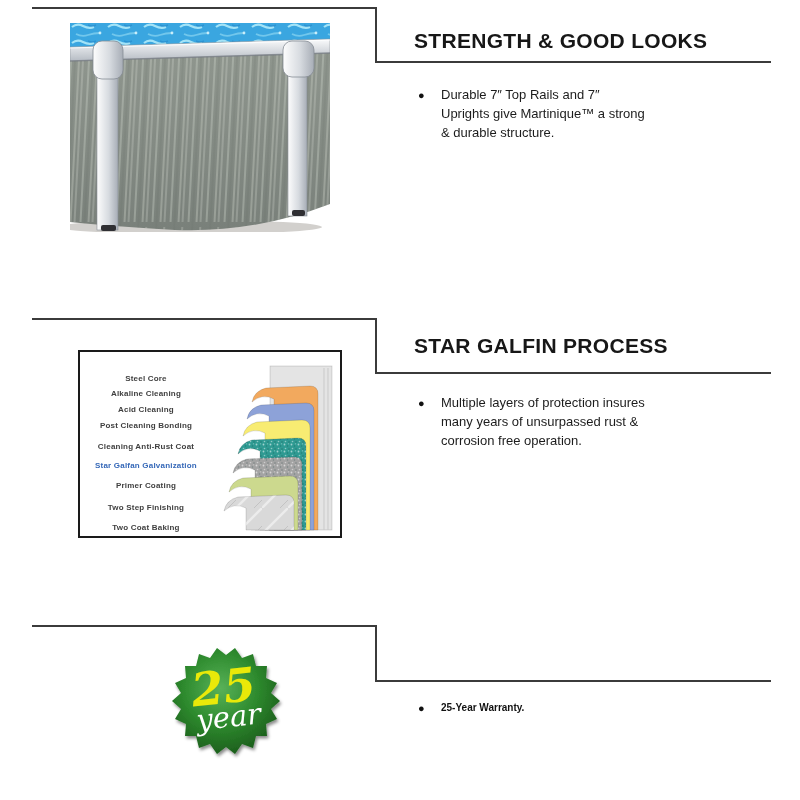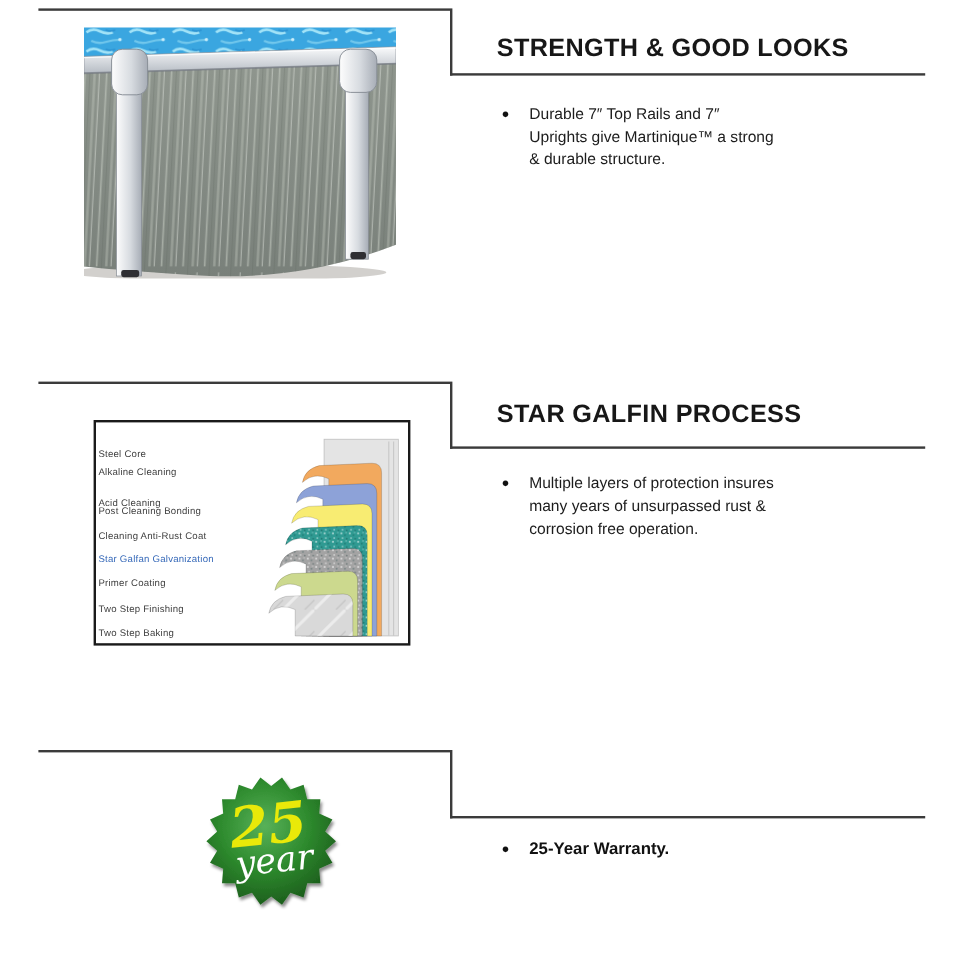--- a/index.html
+++ b/index.html
@@ -12,31 +12,31 @@
   .vline{width:2px;}
 
   
   .heading{position:absolute;left:414px;width:360px;font-size:21px;line-height:23px;
            font-weight:bold;color:#171717;letter-spacing:.3px;white-space:nowrap;}
 
   
   .bullet{position:absolute;left:418px;width:330px;}
   .bullet .dot{position:absolute;left:0;top:4px;font-size:11px;color:#111;}
   .bullet-text{margin-left:23px;font-size:13px;line-height:19px;color:#1c1c1c;white-space:pre-line;}
-  .bullet-bold{margin-left:23px;font-size:14px;line-height:19px;color:#111;font-weight:bold;}
+  .bullet-bold{margin-left:23px;font-size:10px;line-height:19px;color:#111;font-weight:bold;}
 
   
   .pool-photo{position:absolute;left:70px;top:22px;width:260px;height:210px;}
 
   
   .diagram-box{position:absolute;left:78px;top:350px;width:260px;height:184px;
                border:2px solid #1a1a1a;background:#ffffff;}
   .diagram-svg{position:absolute;left:0;top:0;}
-  .dlabel{position:absolute;left:2px;width:128px;text-align:left;font-size:8px;
-          font-weight:normal;color:#3f3f3f;letter-spacing:.2px;white-space:nowrap;}
+  .dlabel{position:absolute;left:2px;width:128px;text-align:center;font-size:8px;
+          font-weight:bold;color:#3f3f3f;letter-spacing:.2px;white-space:nowrap;}
   .dlabel-blue{color:#3568b8;}
 
   
   .badge-svg{position:absolute;left:165px;top:643px;width:122px;height:116px;}
   .badge-caption{position:absolute;left:145px;top:755px;width:160px;text-align:center;
                  font-size:17px;font-weight:bold;color:#000;}
 </style>
 </head>
 <body>
 
@@ -155,27 +155,27 @@
         <path d="M158,102 Q160,91 172,88 L218,86 Q226,86 226,94 L226,178 L180,178 L180,99 Q168,93 158,102 Z" fill="url(#speck)" stroke="none"></path>
         <path d="M153,121 Q155,110 167,107 L214,105 Q222,105 222,113 L222,178 L175,178 L175,118 Q163,112 153,121 Z" fill="#a3a3a3"></path>
         <path d="M153,121 Q155,110 167,107 L214,105 Q222,105 222,113 L222,178 L175,178 L175,118 Q163,112 153,121 Z" fill="url(#speck)" stroke="none"></path>
         <path d="M149,140 Q151,129 163,126 L210,124 Q218,124 218,132 L218,178 L171,178 L171,137 Q159,131 149,140 Z" fill="#ccd98e"></path>
         <path d="M144,159 Q146,148 158,145 L206,143 Q214,143 214,151 L214,178 L166,178 L166,156 Q154,150 144,159 Z" fill="#d9d9d9"></path>
         <path d="M144,159 Q146,148 158,145 L206,143 Q214,143 214,151 L214,178 L166,178 L166,156 Q154,150 144,159 Z" fill="url(#sstreak)" stroke="none"></path>
       </g>
     </svg>
     <div class="dlabel" style="top:22px;">Steel Core</div>
     <div class="dlabel" style="top:37px;">Alkaline Cleaning</div>
-    <div class="dlabel" style="top:53px;margin-top:10px;">Acid Cleaning</div>
+    <div class="dlabel" style="top:53px;">Acid Cleaning</div>
     <div class="dlabel" style="top:69px;">Post Cleaning Bonding</div>
     <div class="dlabel" style="top:90px;">Cleaning Anti-Rust Coat</div>
     <div class="dlabel dlabel-blue" style="top: 109px; color: rgb(53, 104, 184);">Star Galfan Galvanization</div>
     <div class="dlabel" style="top:129px;">Primer Coating</div>
     <div class="dlabel" style="top:151px;">Two Step Finishing</div>
-    <div class="dlabel" style="top:171px;">Two Step Baking</div>
+    <div class="dlabel" style="top:171px;">Two Coat Baking</div>
   </div>
 
   <svg class="badge-svg" viewBox="0 0 122 116">
     <defs>
       <radialGradient id="bgreen" cx="45%" cy="38%" r="75%">
         <stop offset="0" stop-color="#58b158"></stop>
         <stop offset=".45" stop-color="#2e8b2e"></stop>
         <stop offset="1" stop-color="#154c15"></stop>
       </radialGradient>
       <filter id="bshadow" x="-20%" y="-20%" width="140%" height="140%">

